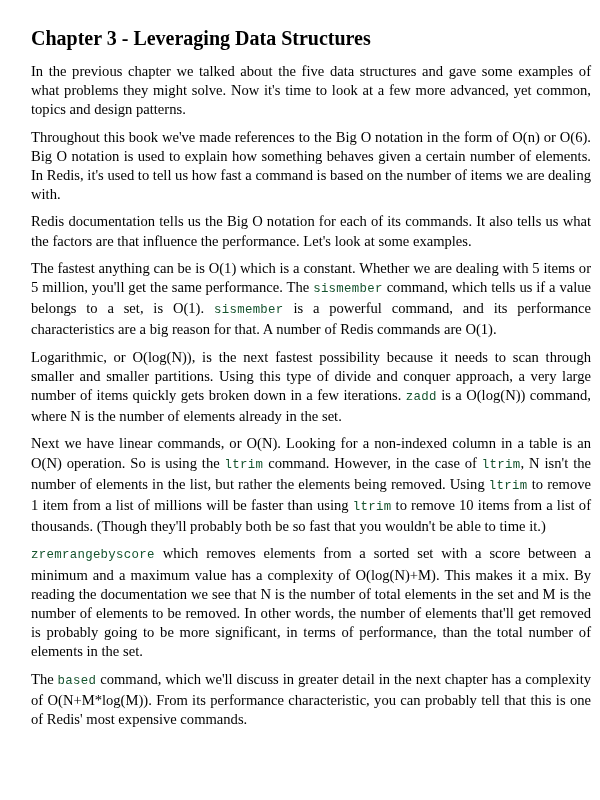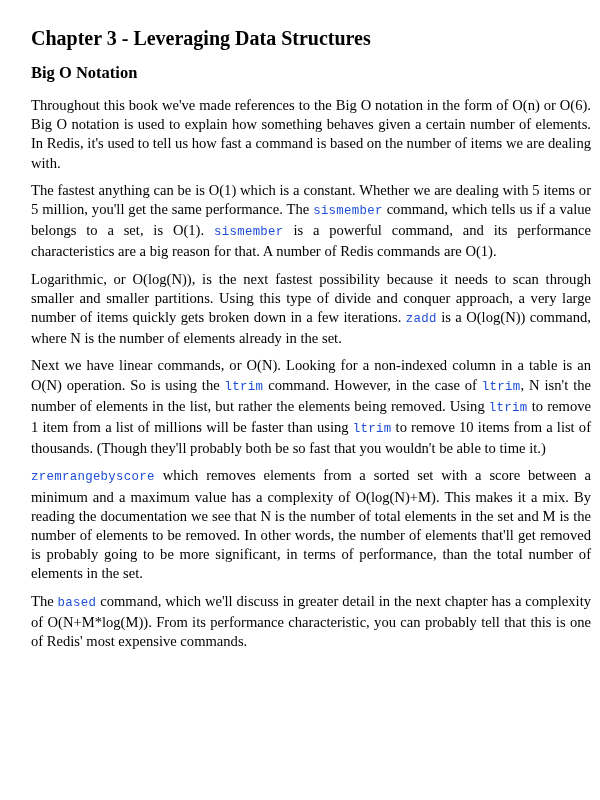--- a/index.html
+++ b/index.html
@@ -40,37 +40,38 @@
     line-height: 19.2px;
     margin: 0 0 8px 0;
     text-align: justify;
   }
   span.t {
     color: #000000;
   }
   span.code {
     font-family: "Liberation Mono", "DejaVu Sans Mono", monospace;
     font-size: 12.4px;
-    color: #1d4ed8;
+    color: #14532d;
     letter-spacing: 0.3px;
     white-space: nowrap;
   }
 </style>
 </head>
 <body>
 
 <div class="page">
 
   <h1 class="chapter-title">Chapter 3 - Leveraging Data Structures</h1>
 
+  <p class="body-para"><span class="t">In the previous chapter we talked about the five data structures and gave some examples of what problems they might solve. Now it's time to look at a few more advanced, yet common, topics and design patterns.</span></p>
 
-  <h2 class="section-heading">Big O Notation</h2>
 
   <p class="body-para"><span class="t">Throughout this book we've made references to the Big O notation in the form of O(n) or O(6). Big O notation is used to explain how something behaves given a certain number of elements. In Redis, it's used to tell us how fast a command is based on the number of items we are dealing with.</span></p>
 
+  <p class="body-para"><span class="t">Redis documentation tells us the Big O notation for each of its commands. It also tells us what the factors are that influence the performance. Let's look at some examples.</span></p>
 
   <p class="body-para"><span class="t">The fastest anything can be is O(1) which is a constant. Whether we are dealing with 5 items or 5 million, you'll get the same performance. The </span><span class="code">sismember</span><span class="t"> command, which tells us if a value belongs to a set, is O(1). </span><span class="code">sismember</span><span class="t"> is a powerful command, and its performance characteristics are a big reason for that. A number of Redis commands are O(1).</span></p>
 
   <p class="body-para"><span class="t">Logarithmic, or O(log(N)), is the next fastest possibility because it needs to scan through smaller and smaller partitions. Using this type of divide and conquer approach, a very large number of items quickly gets broken down in a few iterations. </span><span class="code">zadd</span><span class="t"> is a O(log(N)) command, where N is the number of elements already in the set.</span></p>
 
   <p class="body-para"><span class="t">Next we have linear commands, or O(N). Looking for a non-indexed column in a table is an O(N) operation. So is using the </span><span class="code">ltrim</span><span class="t"> command. However, in the case of </span><span class="code">ltrim</span><span class="t">, N isn't the number of elements in the list, but rather the elements being removed. Using </span><span class="code">ltrim</span><span class="t"> to remove 1 item from a list of millions will be faster than using </span><span class="code">ltrim</span><span class="t"> to remove 10 items from a list of thousands. (Though they'll probably both be so fast that you wouldn't be able to time it.)</span></p>
 
   <p class="body-para"><span class="code">zremrangebyscore</span><span class="t"> which removes elements from a sorted set with a score between a minimum and a maximum value has a complexity of O(log(N)+M). This makes it a mix. By reading the documentation we see that N is the number of total elements in the set and M is the number of elements to be removed. In other words, the number of elements that'll get removed is probably going to be more significant, in terms of performance, than the total number of elements in the set.</span></p>
 
   <p class="body-para"><span class="t">The </span><span class="code">based</span><span class="t"> command, which we'll discuss in greater detail in the next chapter has a complexity of O(N+M*log(M)). From its performance characteristic, you can probably tell that this is one of Redis' most expensive commands.</span></p>

